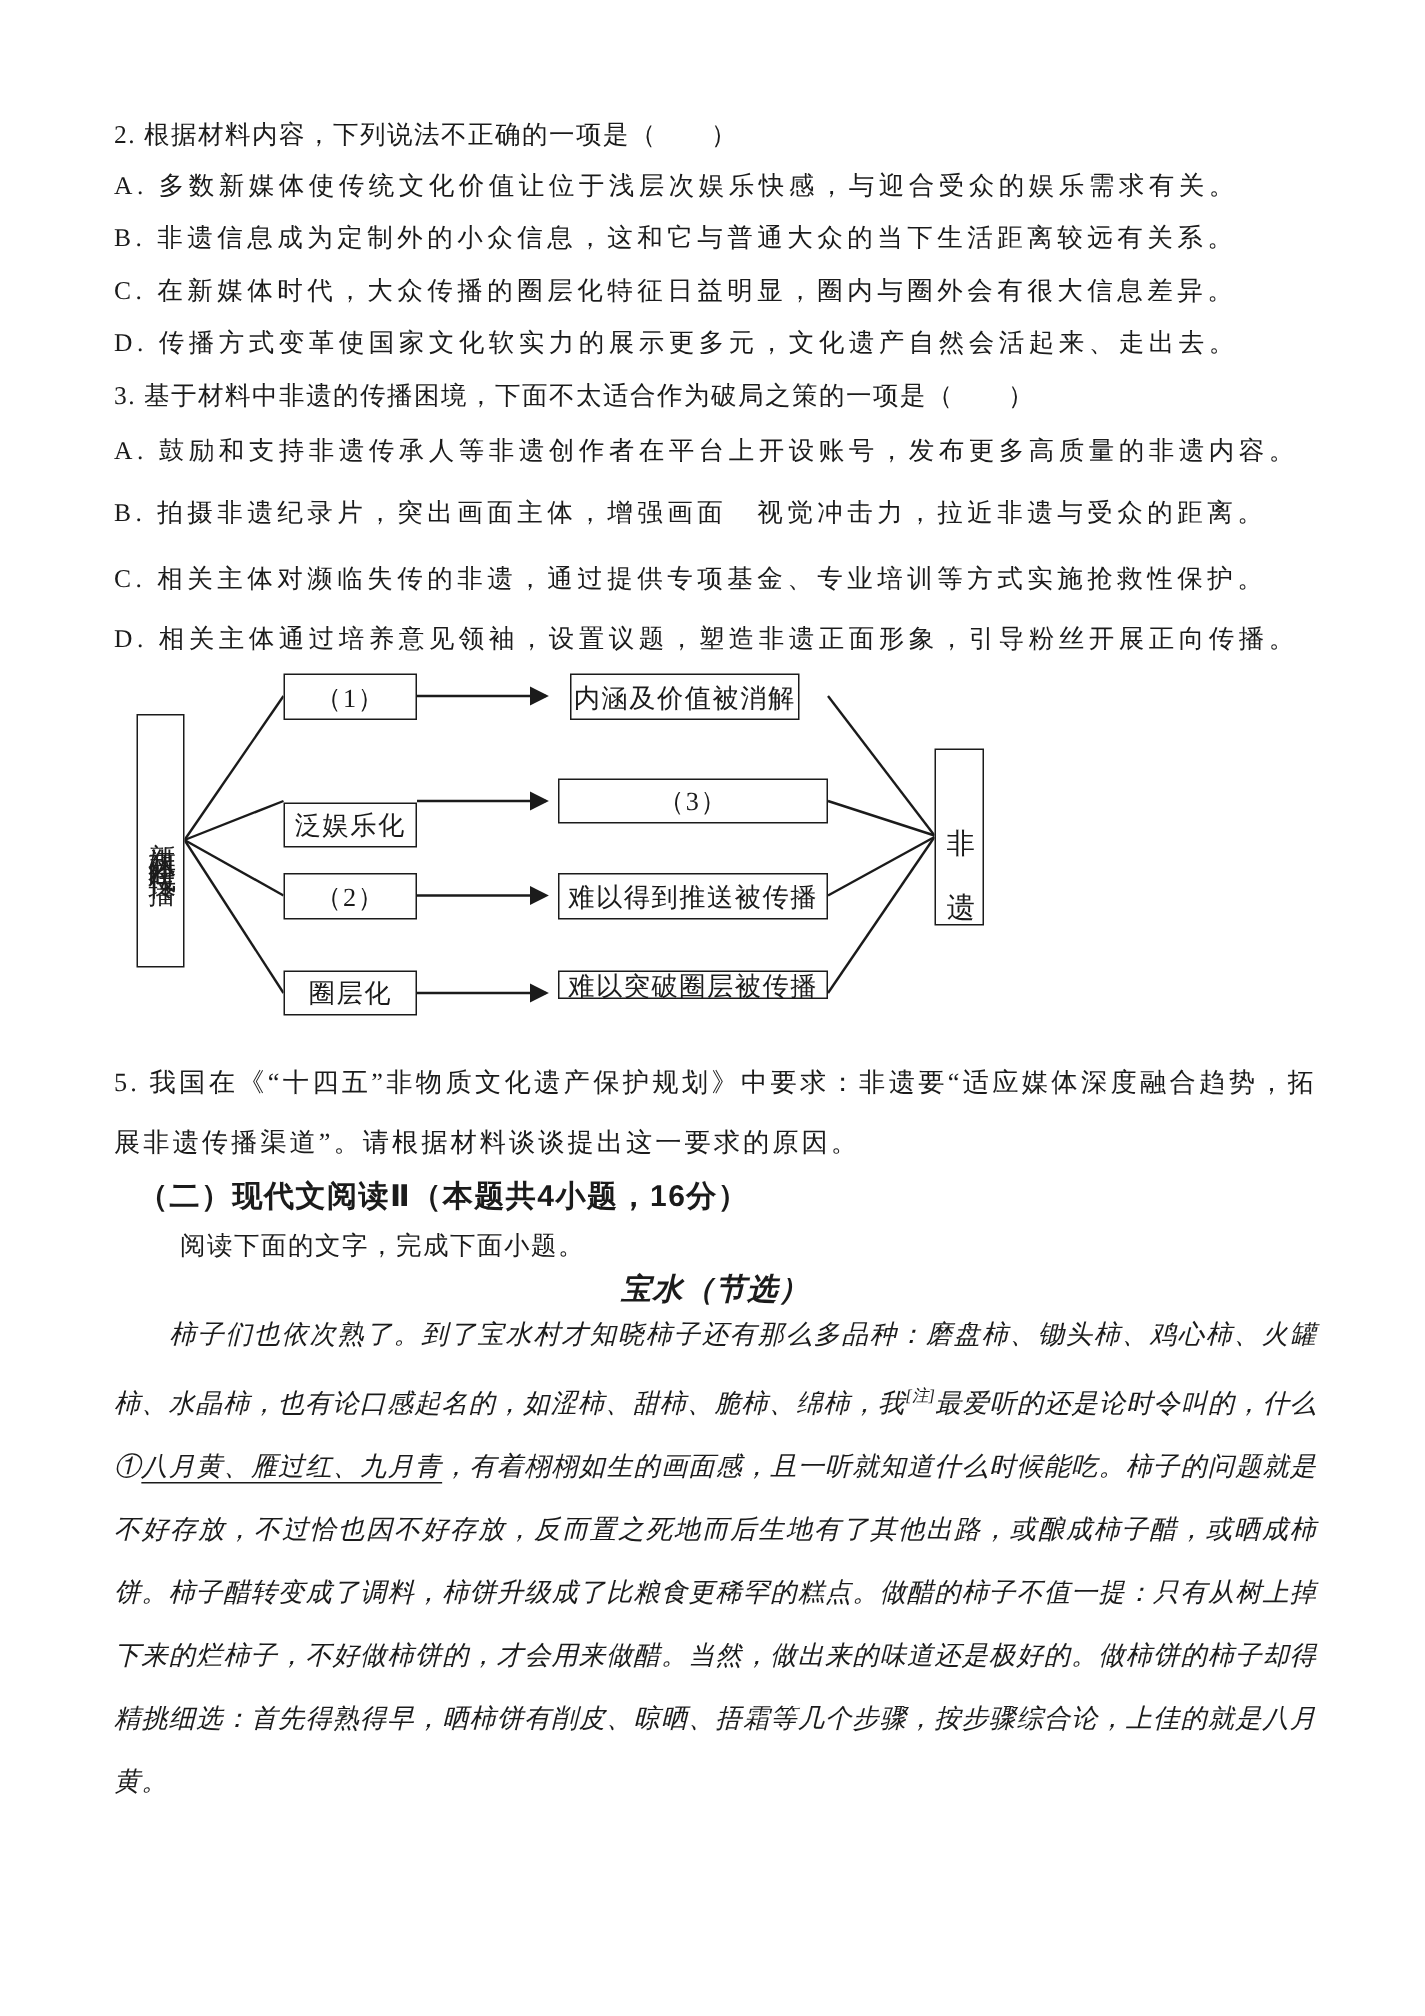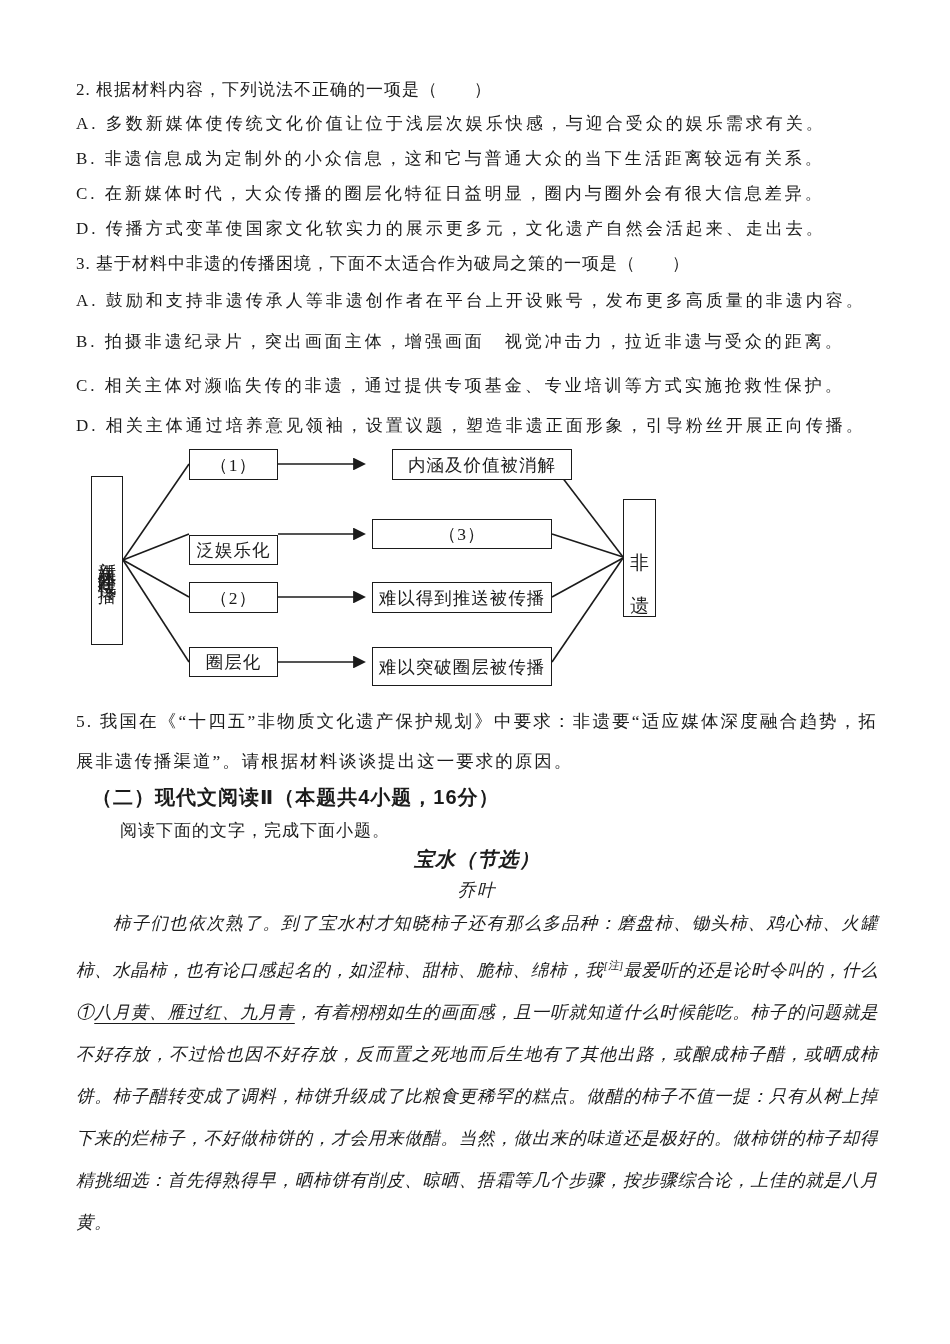--- a/index.html
+++ b/index.html
@@ -85,33 +85,32 @@
 
     <div class="dbox" style="left:91px;top:33px;width:32px;height:169px;">
       <span class="vtext">新媒体时代传播</span>
     </div>
 
     <div class="dbox" style="left:189px;top:6px;width:89px;height:31px;">（1）</div>
     <div class="dbox" style="left:189px;top:92px;width:89px;height:30px;">泛娱乐化</div>
     <div class="dbox" style="left:189px;top:139px;width:89px;height:31px;">（2）</div>
     <div class="dbox" style="left:189px;top:204px;width:89px;height:30px;">圈层化</div>
 
-    <div class="dbox" style="left:392px;top:6px;width:180px;height:31px;">内涵及价值被消解</div>
+    <div class="dbox" style="left:380px;top:6px;width:153px;height:31px;">内涵及价值被消解</div>
     <div class="dbox" style="left:372px;top:76px;width:180px;height:30px;">（3）</div>
     <div class="dbox" style="left:372px;top:139px;width:180px;height:31px;">难以得到推送被传播</div>
-    <div class="dbox" style="left:372px;top:204px;width:180px;height:39px;">难以突破圈层被传播</div>
+    <div class="dbox" style="left:372px;top:204px;width:180px;height:19px;">难以突破圈层被传播</div>
 
     <div class="dbox" style="left:623px;top:56px;width:33px;height:118px;">
       <span class="vtext2">非　遗</span>
     </div>
   </div>
 
   <div class="para">5. 我国在《“十四五”非物质文化遗产保护规划》中要求：非遗要“适应媒体深度融合趋势，拓展非遗传播渠道”。请根据材料谈谈提出这一要求的原因。</div>
 
   <div class="header2">（二）现代文阅读Ⅱ（本题共4小题，16分）</div>
   <div class="intro">阅读下面的文字，完成下面小题。</div>
 
   <div class="ptitle kaiti">宝水（节选）</div>
-  <div class="pauthor kaiti">乔叶</div>
 
   <div class="passage kaiti"><span>柿子们也依次熟了。到了宝水村才知晓柿子还有那么多品种：磨盘柿、锄头柿、鸡心柿、火罐柿、水晶柿，也有论口感起名的，如涩柿、甜柿、脆柿、绵柿，我</span><sup class="note-sup">[注]</sup><span>最爱听的还是论时令叫的，什么</span><span>①</span><span class="ul-key">八月黄、雁过红、九月青</span><span>，有着栩栩如生的画面感，且一听就知道什么时候能吃。柿子的问题就是不好存放，不过恰也因不好存放，反而置之死地而后生地有了其他出路，或酿成柿子醋，或晒成柿饼。柿子醋转变成了调料，柿饼升级成了比粮食更稀罕的糕点。做醋的柿子不值一提：只有从树上掉下来的烂柿子，不好做柿饼的，才会用来做醋。当然，做出来的味道还是极好的。做柿饼的柿子却得精挑细选：首先得熟得早，晒柿饼有削皮、晾晒、捂霜等几个步骤，按步骤综合论，上佳的就是八月黄。</span></div>
 
 </div>
 
 </body></html>

